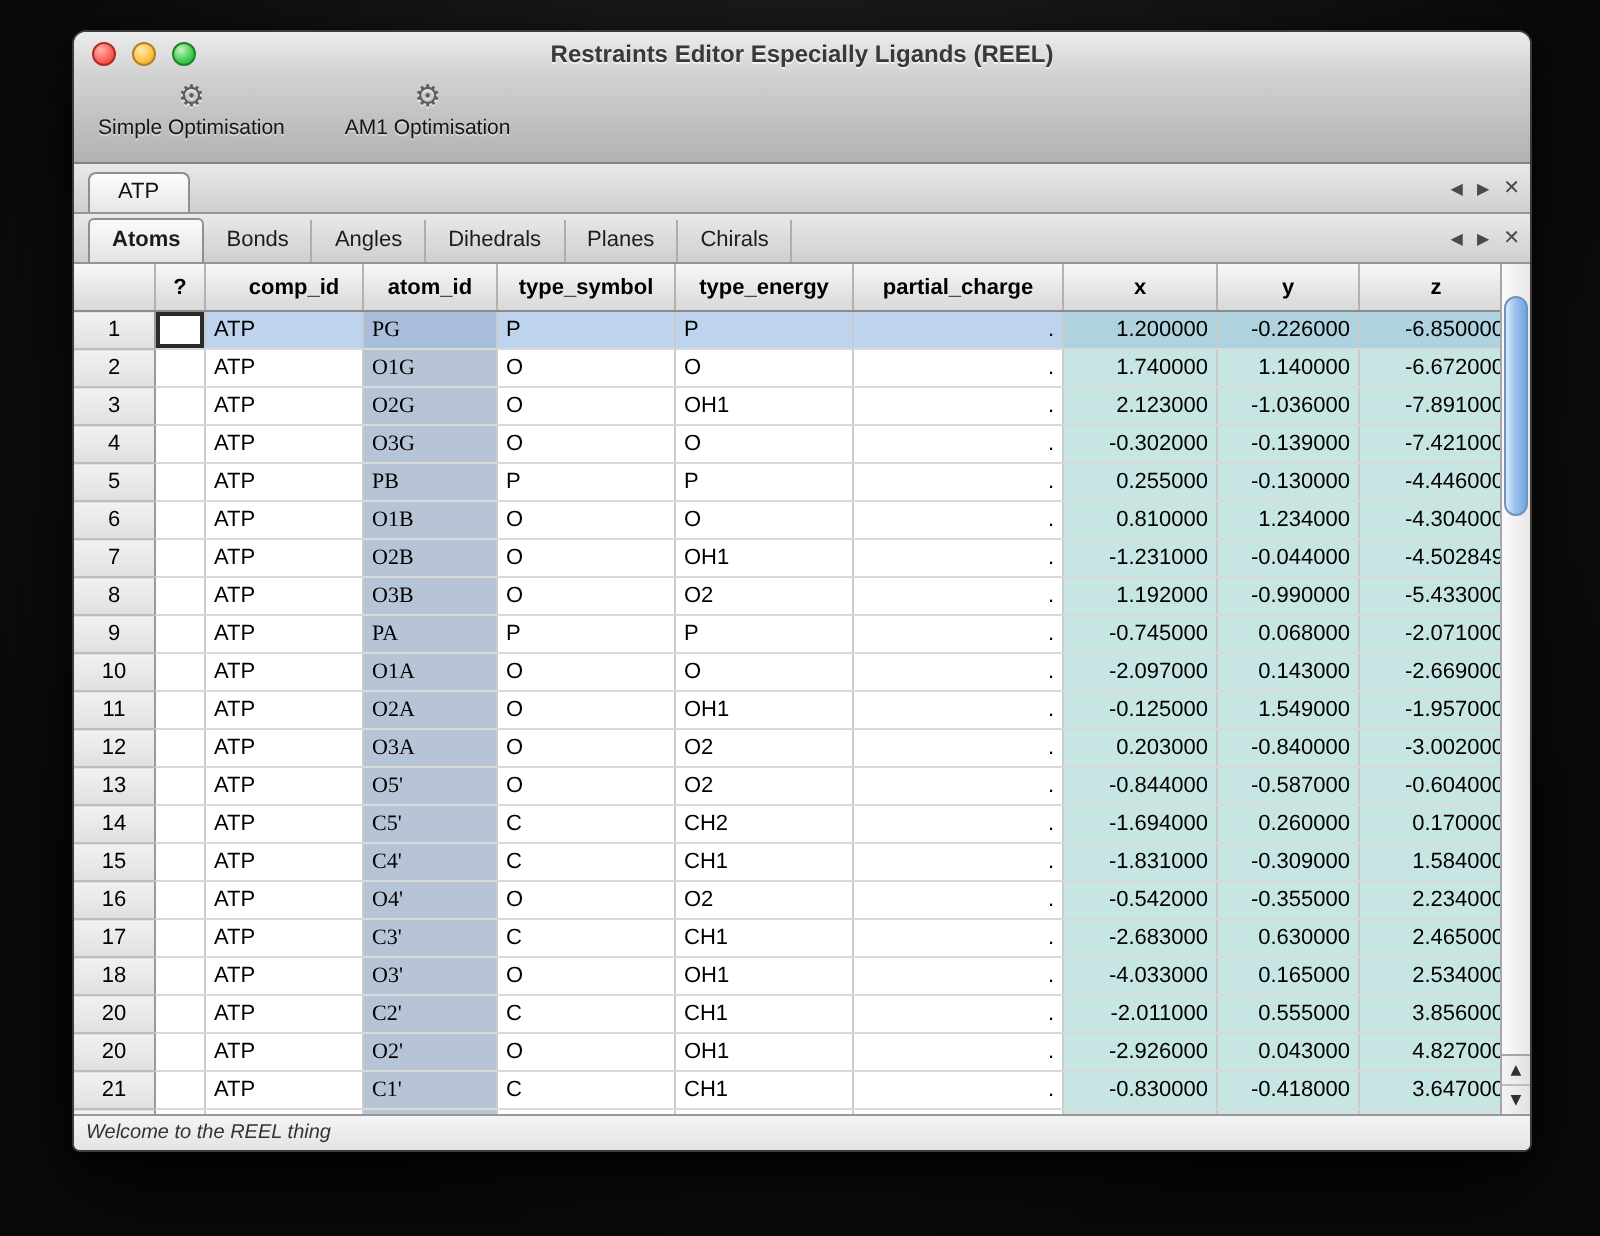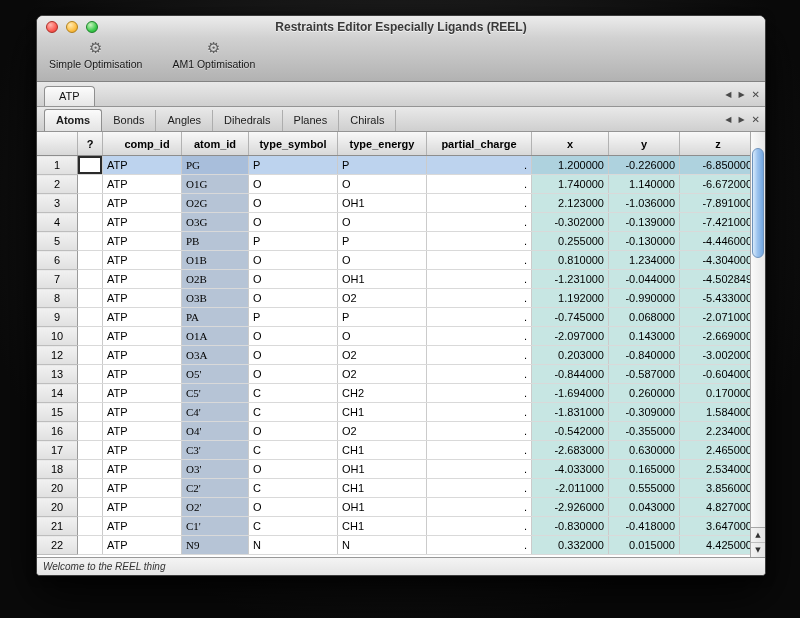--- a/index.html
+++ b/index.html
@@ -280,20 +280,32 @@
             <td class="c-text">ATP</td>
             <td class="c-atomid">O1A</td>
             <td class="c-text">O</td>
             <td class="c-text">O</td>
             <td class="c-pc">.</td>
             <td class="c-xyz">-2.097000</td>
             <td class="c-xyz">0.143000</td>
             <td class="c-xyz">-2.669000</td>
           </tr>
           <tr>
+            <td class="rownum">11</td>
+            <td class="c-flag"></td>
+            <td class="c-text">ATP</td>
+            <td class="c-atomid">O2A</td>
+            <td class="c-text">O</td>
+            <td class="c-text">OH1</td>
+            <td class="c-pc">.</td>
+            <td class="c-xyz">-0.125000</td>
+            <td class="c-xyz">1.549000</td>
+            <td class="c-xyz">-1.957000</td>
+          </tr>
+          <tr>
             <td class="rownum">12</td>
             <td class="c-flag"></td>
             <td class="c-text">ATP</td>
             <td class="c-atomid">O3A</td>
             <td class="c-text">O</td>
             <td class="c-text">O2</td>
             <td class="c-pc">.</td>
             <td class="c-xyz">0.203000</td>
             <td class="c-xyz">-0.840000</td>
             <td class="c-xyz">-3.002000</td>

